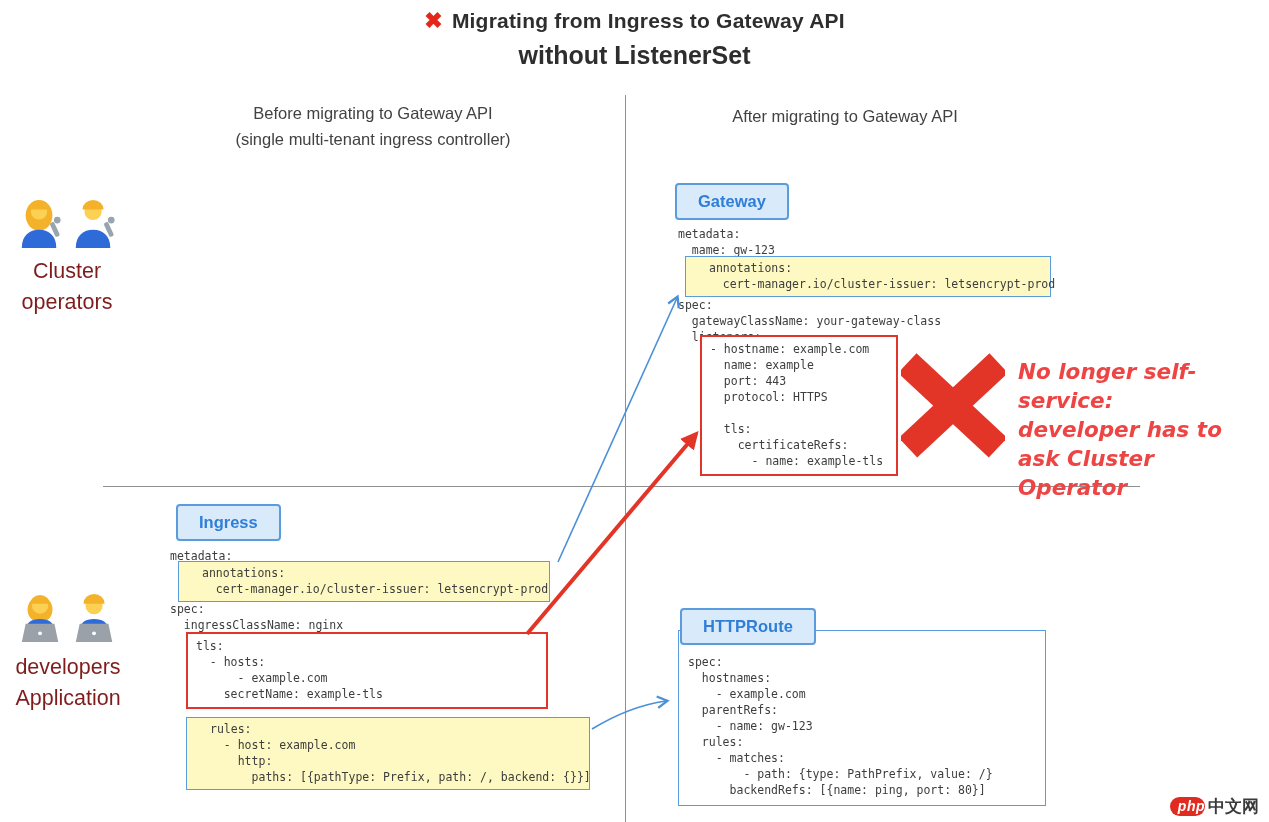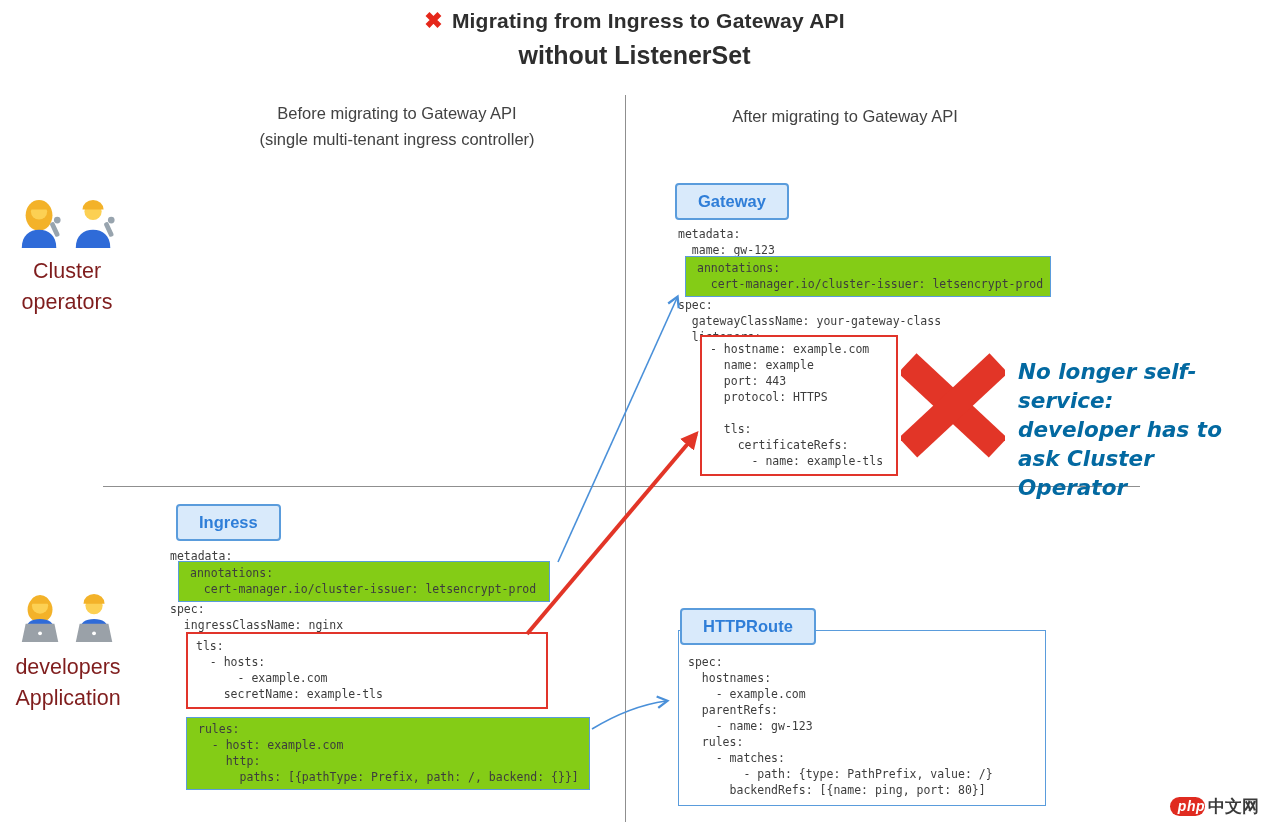--- a/index.html
+++ b/index.html
@@ -10,21 +10,21 @@
   }
 
   
   .title { position:absolute; top:8px; left:0; width:100%; text-align:center; color:#2e2e2e; }
   .title .line1 { font-size:21px; font-weight:600; letter-spacing:0.2px; }
   .title .cross-glyph { color:#e5271a; font-size:22px; font-weight:bold; margin-right:9px; }
   .title .line2 { font-size:25px; font-weight:600; margin-top:7px; }
 
   
   .col-header { position:absolute; text-align:center; color:#424242; font-size:16.5px; line-height:26px; }
-  .col-header.before { left:162px; top:100px; width:470px; }
+  .col-header.before { left:138px; top:100px; width:470px; }
   .col-header.after  { left:640px; top:103px; width:410px; }
 
   
   .vline { position:absolute; left:625px; top:95px; width:1px; height:727px; background:#8f8f8f; }
   .hline { position:absolute; left:103px; top:486px; width:1037px; height:1px; background:#8f8f8f; }
 
   
   .actor { position:absolute; text-align:center; color:#7f1d1d; }
   .actor .icons { display:flex; justify-content:center; gap:8px; margin-bottom:8px; }
   .actor .lbl { font-size:21.5px; line-height:31px; }
@@ -36,36 +36,36 @@
     position:absolute; display:inline-block; background:#d9eafb; border:2px solid #5a9cdc;
     border-radius:4px; padding:7px 21px; color:#2f7ed8; font-size:16.5px; font-weight:600;
     z-index:3; white-space:nowrap;
   }
 
   
   .yaml {
     position:absolute; font-family:"DejaVu Sans Mono", monospace; font-size:11.5px;
     line-height:16px; color:#3d3d3d; white-space:pre; z-index:2;
   }
-  .box-blue { border:1.5px solid #5a9cdc; padding:3px 7px 4px 11px; background:#84cc16; }
+  .box-blue { border:1.5px solid #5a9cdc; padding:3px 7px 4px 23px; background:#fef9c3; }
   .box-red  { border:2.5px solid #e1342a; padding:4px 8px 5px 8px; background:#fff; }
 
   .panel { position:absolute; }
   .panel-gateway  { left:663px; top:183px; width:420px; height:300px; }
   .panel-ingress  { left:160px; top:504px; width:440px; height:300px; }
   .panel-route    { left:664px; top:608px; width:400px; height:210px; }
 
   .route-outline { position:absolute; left:14px; top:22px; width:368px; height:176px;
                    border:1.5px solid #5a9cdc; background:#fff; z-index:1; }
 
   
   .redx { position:absolute; left:901px; top:352px; width:104px; height:106px; z-index:2; }
   .note {
     position:absolute; left:1018px; top:357px; width:250px; z-index:2;
-    color:#0369a1; font-size:21.5px; line-height:29px; font-weight:600; font-style:italic;
+    color:#ef4444; font-size:21.5px; line-height:29px; font-weight:600; font-style:italic;
     font-family:"DejaVu Sans", sans-serif; white-space:pre-line;
   }
 
   
   .arrows { position:absolute; left:0; top:0; width:1269px; height:822px; pointer-events:none; z-index:4; }
 
   
   .watermark { position:absolute; right:10px; bottom:4px; display:flex; align-items:center; gap:3px; z-index:5; }
   .wm-badge { background:#e02b20; color:#fff; font-style:italic; font-weight:bold; font-size:14px;
               border-radius:11px; padding:1px 0 2px 8px; letter-spacing:0.5px; }

